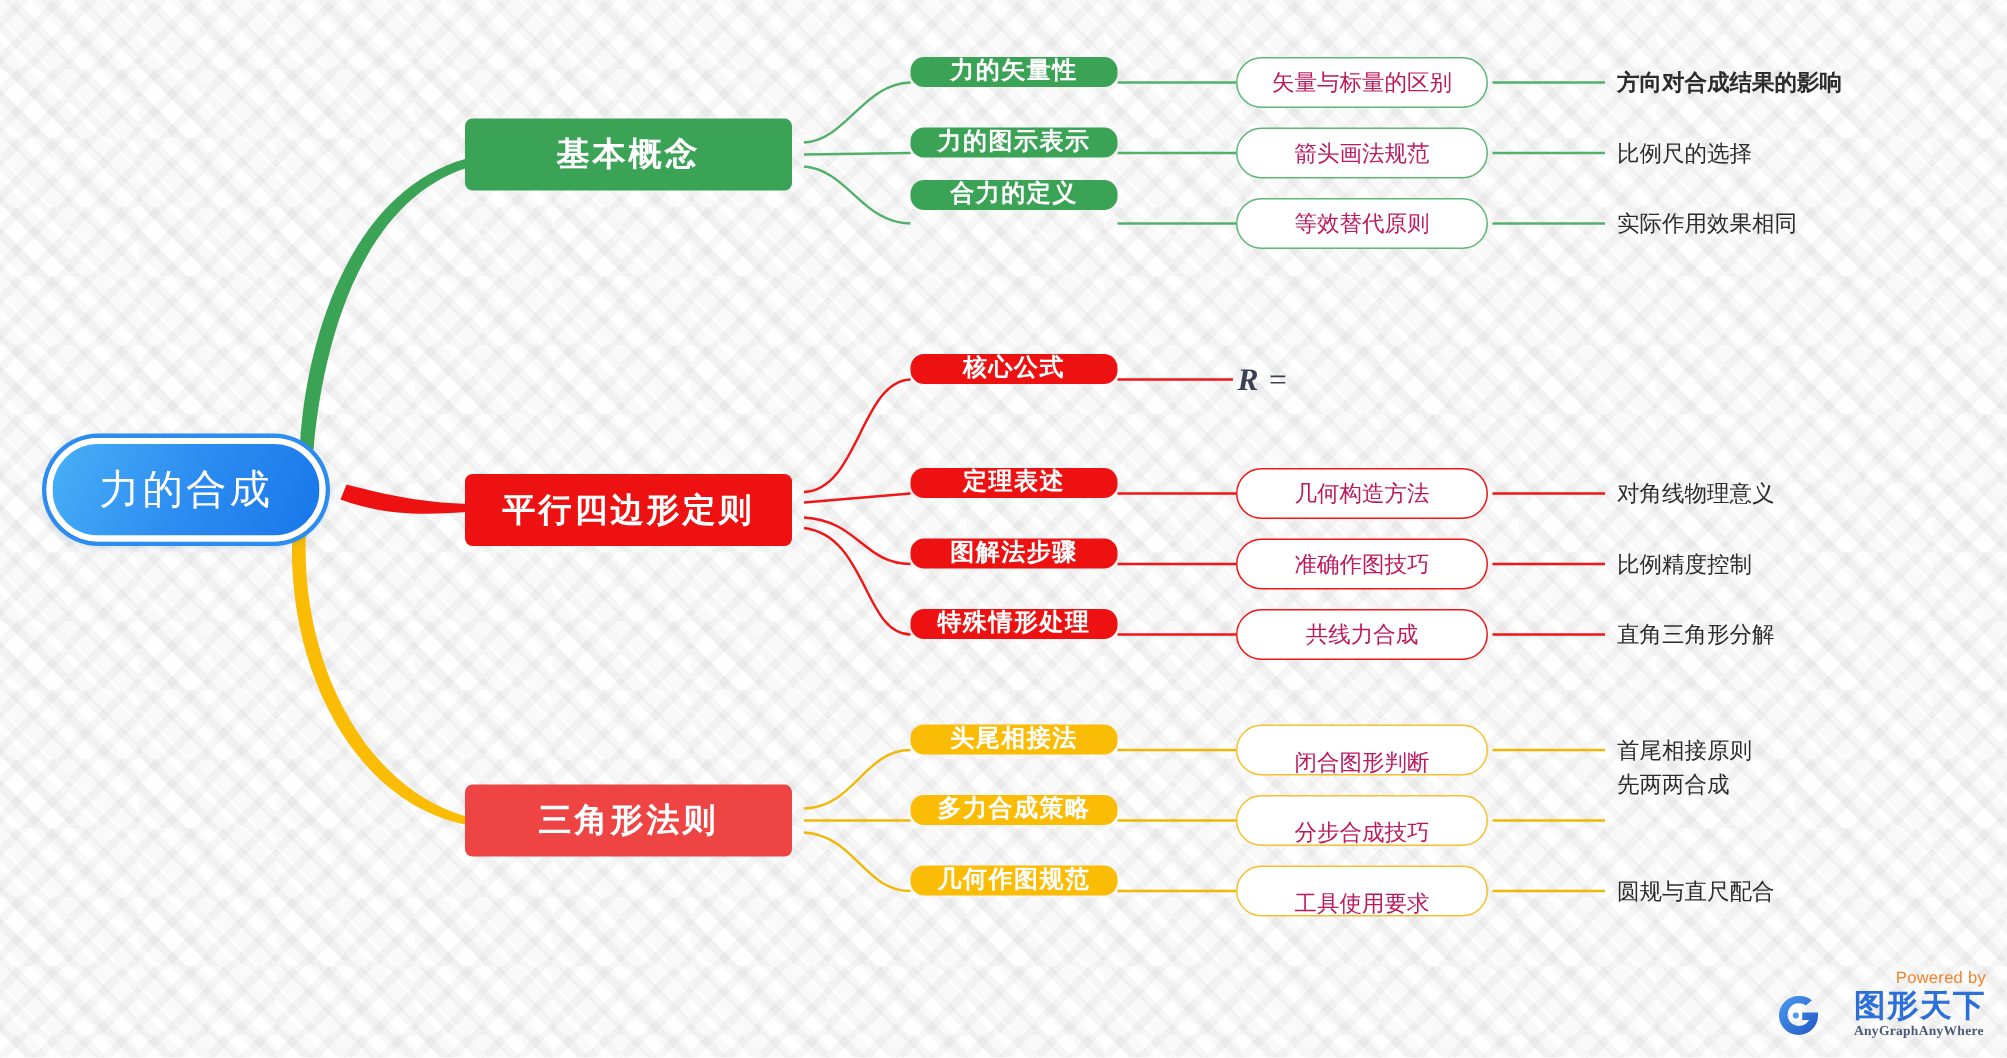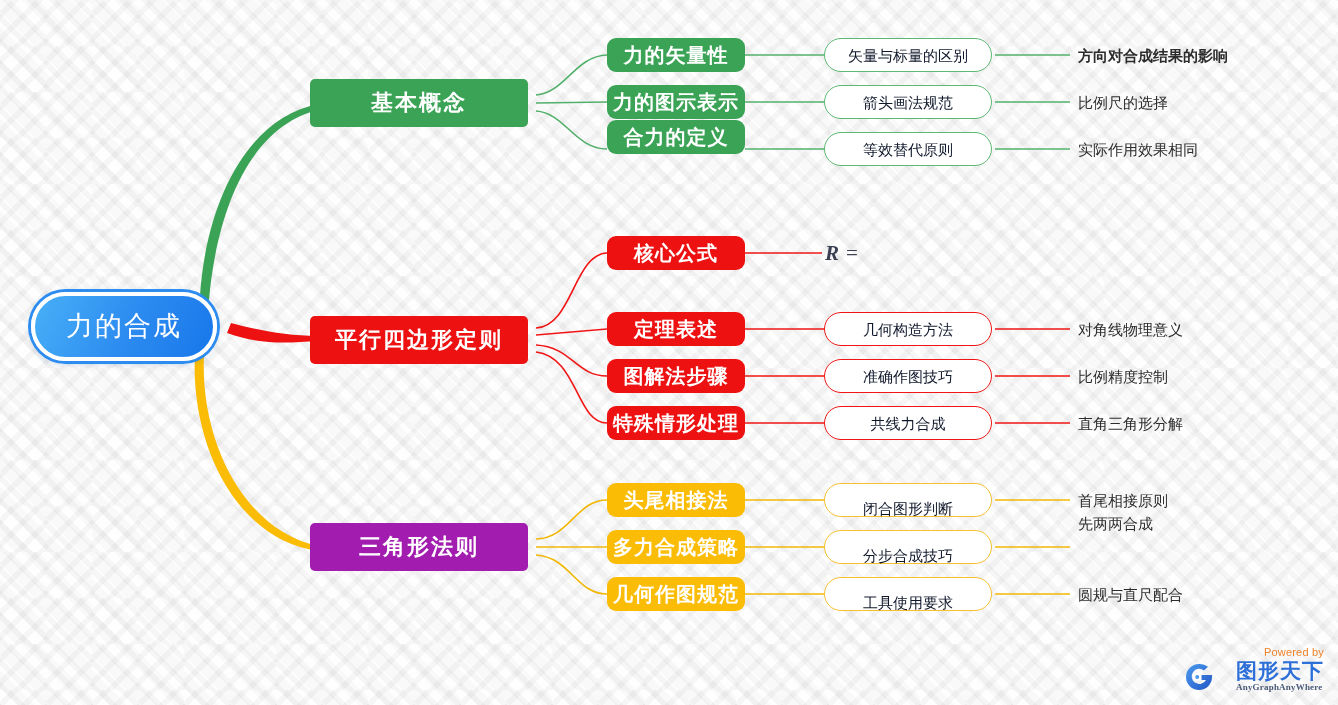--- a/index.html
+++ b/index.html
@@ -78,45 +78,45 @@
     height: 48px;
     border-radius: 5px;
     color: #ffffff;
     font-size: 22px;
     font-weight: bold;
     letter-spacing: 2px;
     z-index: 5;
   }
   .lvl1.green  { background: #3aa355; }
   .lvl1.red    { background: #ed1111; }
-  .lvl1.yellow { background: #a21caf; }
+  .lvl1.yellow { background: #ef4444; }
 
   
   .lvl2 {
     width: 138px;
-    height: 34px;
+    height: 20px;
     border-radius: 9px;
     color: #ffffff;
-    font-size: 20px;
+    font-size: 16px;
     font-weight: bold;
     letter-spacing: 1px;
     z-index: 5;
   }
   .lvl2.green  { background: #3aa355; }
   .lvl2.red    { background: #ed1111; }
   .lvl2.yellow { background: #fbbc05; }
 
   
   .lvl3 {
     width: 168px;
     height: 34px;
     border-radius: 18px;
     background: #ffffff;
     font-size: 15px;
-    color: #0f172a;
+    color: #be185d;
     z-index: 5;
   }
   .lvl3.green  { border: 1.6px solid #5cb874; }
   .lvl3.red    { border: 1.6px solid #f11515; }
   .lvl3.yellow { border: 1.6px solid #f7c02e; align-items: flex-end; }
 
   
   .lvl4 {
     justify-content: flex-start;
     height: 22px;

